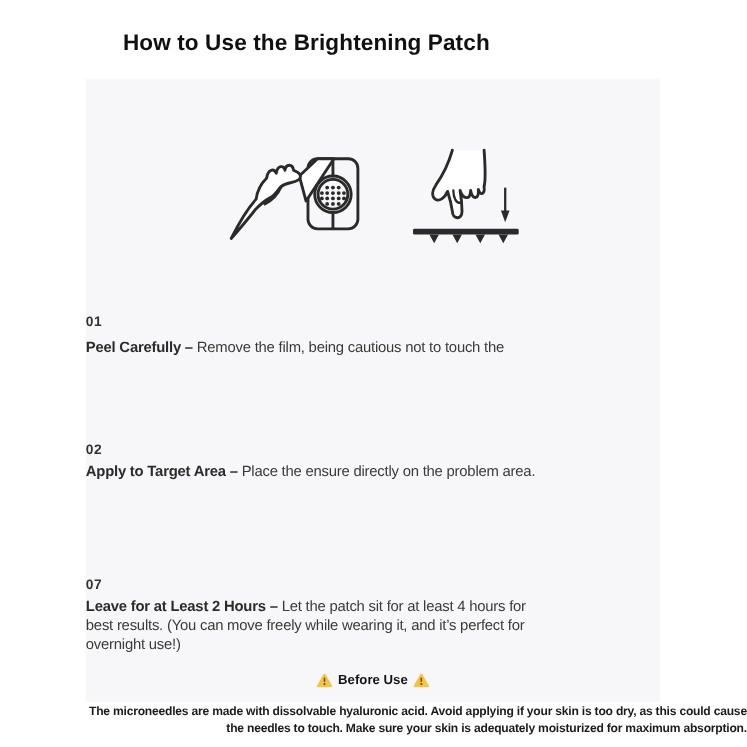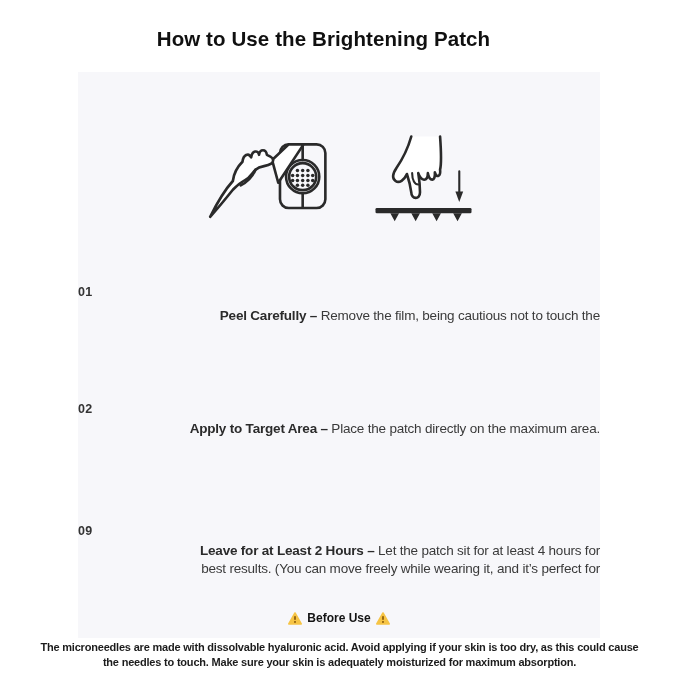--- a/index.html
+++ b/index.html
@@ -1,46 +1,46 @@
 <!DOCTYPE html>
 <html><head>
 <meta charset="utf-8">
 <style>
   * { margin:0; padding:0; box-sizing:border-box; }
   html,body { width:679px; height:679px; background:#ffffff;
     font-family:"Liberation Sans", sans-serif; overflow:hidden; position:relative; }
 
   .page-title { position:absolute; top:27px; left:0; width:557px;
     text-align:center; font-size:20.5px; font-weight:700; color:#101010;
-    letter-spacing:0.1px;margin-left:45px; }
+    letter-spacing:0.1px; }
 
   .panel { position:absolute; left:78px; top:72px; width:522px; height:566px;
     background:#f7f7fa; }
 
   .illos { position:absolute; left:78px; top:133px; width:522px;
     display:flex; justify-content:center; align-items:flex-start; gap:28px; }
 
   .step-number { position:absolute; left:78px; width:522px; 
     font-size:12.5px; font-weight:700; color:#333333; letter-spacing:0.4px; }
-  .step-text { position:absolute; left:78px; width:522px; text-align:right;
+  .step-text { position:absolute; left:78px; width:522px; text-align:left;
     font-size:13.5px; color:#3a3a3a; line-height:17.5px; letter-spacing:-0.2px; }
   .step-line { white-space:nowrap; }
   .step-line:empty { display:none; }
   .lbl { font-weight:700; color:#2b2b2b; }
 
   #num-1 { top:285px; } #txt-1 { top:307px; }
   #num-2 { top:402px; } #txt-2 { top:420px; }
   #num-3 { top:524px; } #txt-3 { top:542px; }
 
   .warning-row { position:absolute; left:78px; top:611px; width:522px;
     display:flex; justify-content:center; align-items:flex-end; gap:5px;
     font-size:12px; font-weight:700; color:#141414; }
 
   .footer { position:absolute; left:0; top:640px; width:679px;
-    text-align:center; font-size:11px; font-weight:700; color:#1c1c1c;
+    text-align:right; font-size:11px; font-weight:700; color:#1c1c1c;
     line-height:15px; letter-spacing:-0.2px; }
   .footer div { white-space:nowrap; }
 
   svg { display:block; }
 </style>
 </head>
 <body>
 
 <div class="page-title">How to Use the Brightening Patch</div>
 
@@ -98,28 +98,29 @@
 </div>
 
 <div class="step-number" id="num-1">01</div>
 <div class="step-text" id="txt-1">
   <div class="step-line"><span class="lbl">Peel Carefully – </span><span>Remove the film, being cautious not to touch the</span></div>
 
 </div>
 
 <div class="step-number" id="num-2">02</div>
 <div class="step-text" id="txt-2">
-  <div class="step-line"><span class="lbl">Apply to Target Area – </span><span>Place the patch directly on the maximum area.</span></div>
+  <div class="step-line"><span class="lbl">Apply to Target Area – </span><span>Place the ensure directly on the problem area.</span></div>
 
 </div>
 
-<div class="step-number" id="num-3">09</div>
+<div class="step-number" id="num-3">07</div>
 <div class="step-text" id="txt-3">
   <div class="step-line"><span class="lbl">Leave for at Least 2 Hours – </span><span>Let the patch sit for at least 4 hours for</span></div>
   <div class="step-line">best results. (You can move freely while wearing it, and it’s perfect for</div>
+  <div class="step-line">overnight use!)</div>
 </div>
 
 <div class="warning-row">
   <svg width="14" height="13" viewBox="0 0 14 13">
     <path d="M7 1 L13.2 11.9 L0.8 11.9 Z" fill="#f6c445" stroke="#f6c445" stroke-width="1.6" stroke-linejoin="round"></path>
     <rect x="6.25" y="4" width="1.5" height="4.1" rx="0.75" fill="#7a4a00"></rect>
     <circle cx="7" cy="9.9" r="0.95" fill="#7a4a00"></circle>
   </svg>
   <span>Before Use</span>
   <svg width="14" height="13" viewBox="0 0 14 13">

